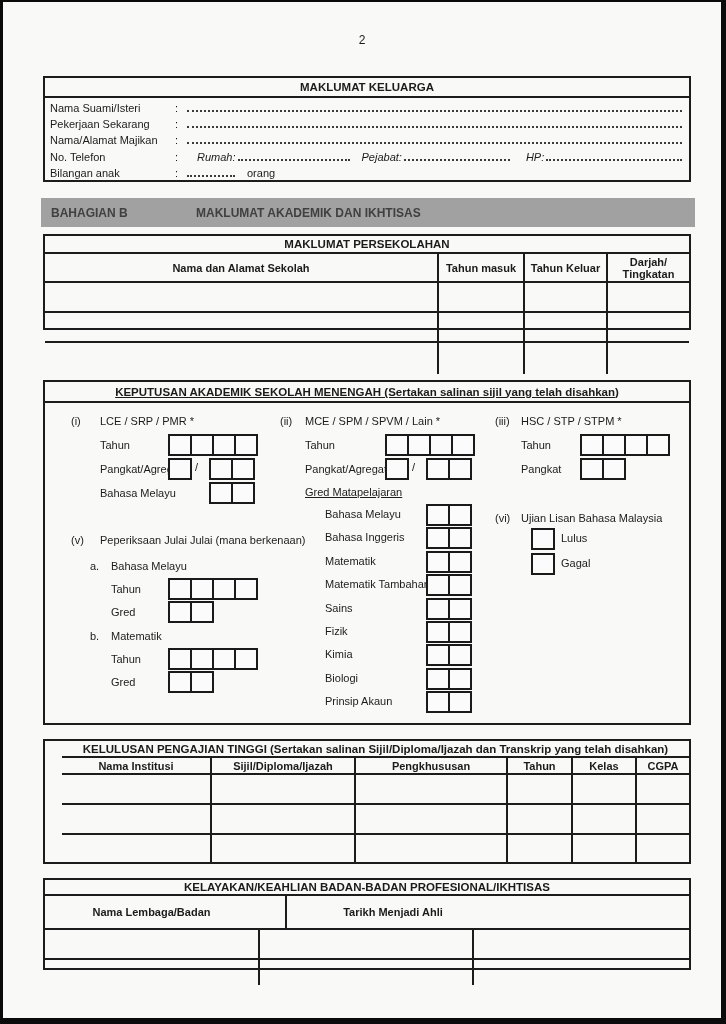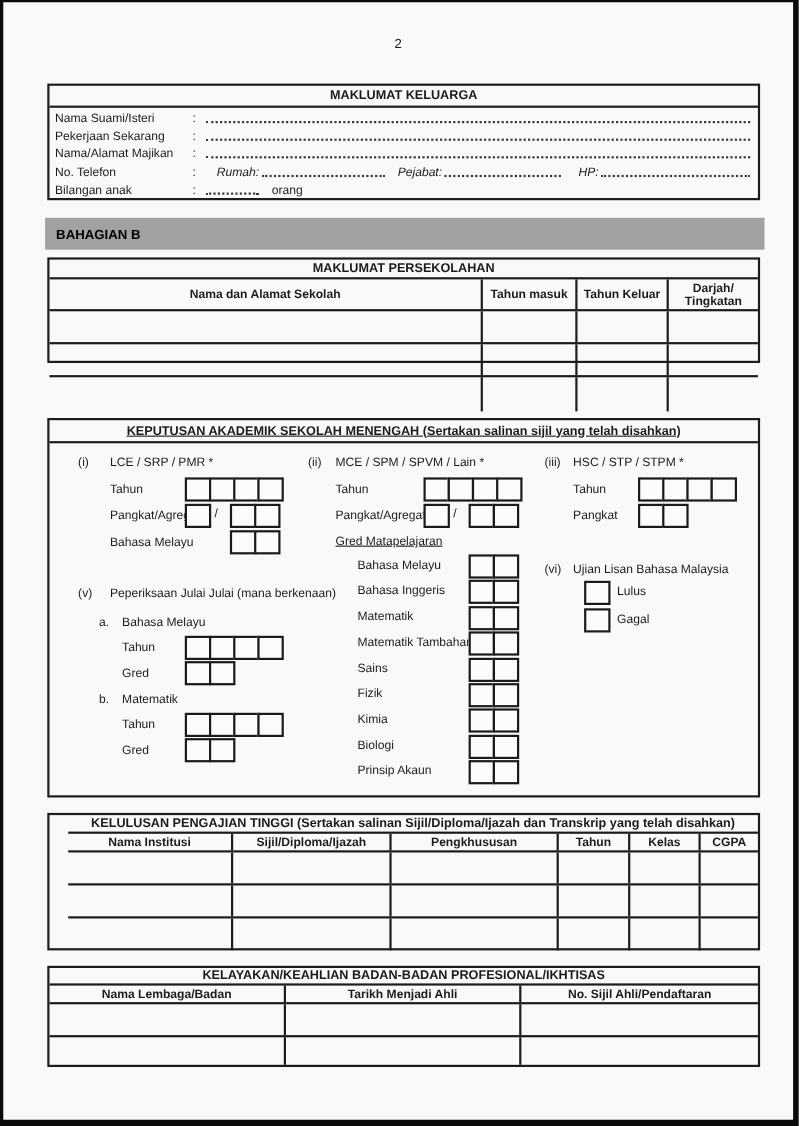--- a/index.html
+++ b/index.html
@@ -29,21 +29,21 @@
   .family .tbl-title{height:18px;}
   .fam-body{display:flex;flex-direction:column;justify-content:space-evenly;height:82px;padding:0 5px;}
   .fam-row{display:flex;align-items:flex-end;height:15px;font-size:11px;}
   .fam-label{width:125px;}
   .fam-colon{width:10px;}
   .leader{border-bottom:2px dotted #3a3a3a;height:2px;margin:0 2px 2px 2px;}
   .leader.grow{flex:1;}
 
   
   .graybar{position:absolute;left:38px;top:196px;width:654px;height:29px;
-       background:#a1a1a1;display:flex;align-items:center;font-weight:bold;font-size:12px;color:#000000;}
+       background:#a1a1a1;display:flex;align-items:center;font-weight:bold;font-size:12px;color:#404040;}
   .graybar .sec-id{margin-left:10px;}
   .graybar .sec-title{position:absolute;left:155px;}
 
   
   .grid-row{display:flex;box-sizing:border-box;}
   .grid-row.sep{border-bottom:2px solid #1c1c1c;}
   .cell{box-sizing:border-box;display:flex;align-items:center;justify-content:center;
         text-align:center;font-size:11px;line-height:12px;}
   .cell + .cell{border-left:2px solid #1c1c1c;}
   .hdr .cell{font-weight:bold;}
@@ -63,21 +63,21 @@
 
   .tertiary{top:737px;height:125px;padding-left:17px;}
   .tertiary .tbl-title{height:15px;}
   .tertiary .hdr{height:17px;}
   .tertiary .body-row{height:30px;}
   .tertiary .body-row:last-child{height:29px;}
   .tc0{width:148px;} .tc1{width:144px;} .tc2{width:152px;} .tc3{width:65px;} .tc4{width:64px;} .tc5{flex:1;}
 
   .professional{top:876px;height:92px;}
   .professional .tbl-title{height:14px;}
-  .professional .hdr{height:17px;}
+  .professional .hdr{height:34px;gap:27px;}
   .professional .body-row{height:30px;}
   .professional .body-row:last-child{height:25px;}
   .pc0{width:213px;} .pc1{width:214px;} .pc2{flex:1;}
 </style>
 </head>
 <body>
 
 <div class="scan">
 
   <div class="page-num">2</div>
@@ -114,20 +114,21 @@
         <span class="fam-label">Bilangan anak</span>
         <span class="fam-colon">:</span>
         <span class="leader" style="width:48px"></span>
         <span style="margin-left:10px">orang</span>
       </div>
     </div>
   </section>
 
   <div class="graybar">
     <span class="sec-id">BAHAGIAN B</span>
+    <span class="sec-title">MAKLUMAT AKADEMIK DAN IKHTISAS</span>
   </div>
 
   <section class="tbl schooling">
     <div class="tbl-title">MAKLUMAT PERSEKOLAHAN</div>
     <div class="grid-row hdr sep">
       <div class="cell sc0">Nama dan Alamat Sekolah</div>
       <div class="cell sc1">Tahun masuk</div>
       <div class="cell sc2">Tahun Keluar</div>
       <div class="cell sc3" style="white-space:normal;padding:0 8px">Darjah/ Tingkatan</div>
     </div>
@@ -336,21 +337,20 @@
         <div class="cell tc4"></div>
         <div class="cell tc5"></div>
     </div>
   </section>
 
   <section class="tbl professional">
     <div class="tbl-title">KELAYAKAN/KEAHLIAN BADAN-BADAN PROFESIONAL/IKHTISAS</div>
     <div class="grid-row hdr sep">
       <div class="cell pc0">Nama Lembaga/Badan</div>
       <div class="cell pc1">Tarikh Menjadi Ahli</div>
-      <div class="cell pc2">No. Sijil Ahli/Pendaftaran</div>
     </div>
     <div class="grid-row body-row sep">
       <div class="cell pc0"></div>
         <div class="cell pc1"></div>
         <div class="cell pc2"></div>
     </div>
     <div class="grid-row body-row">
       <div class="cell pc0"></div>
         <div class="cell pc1"></div>
         <div class="cell pc2"></div>

